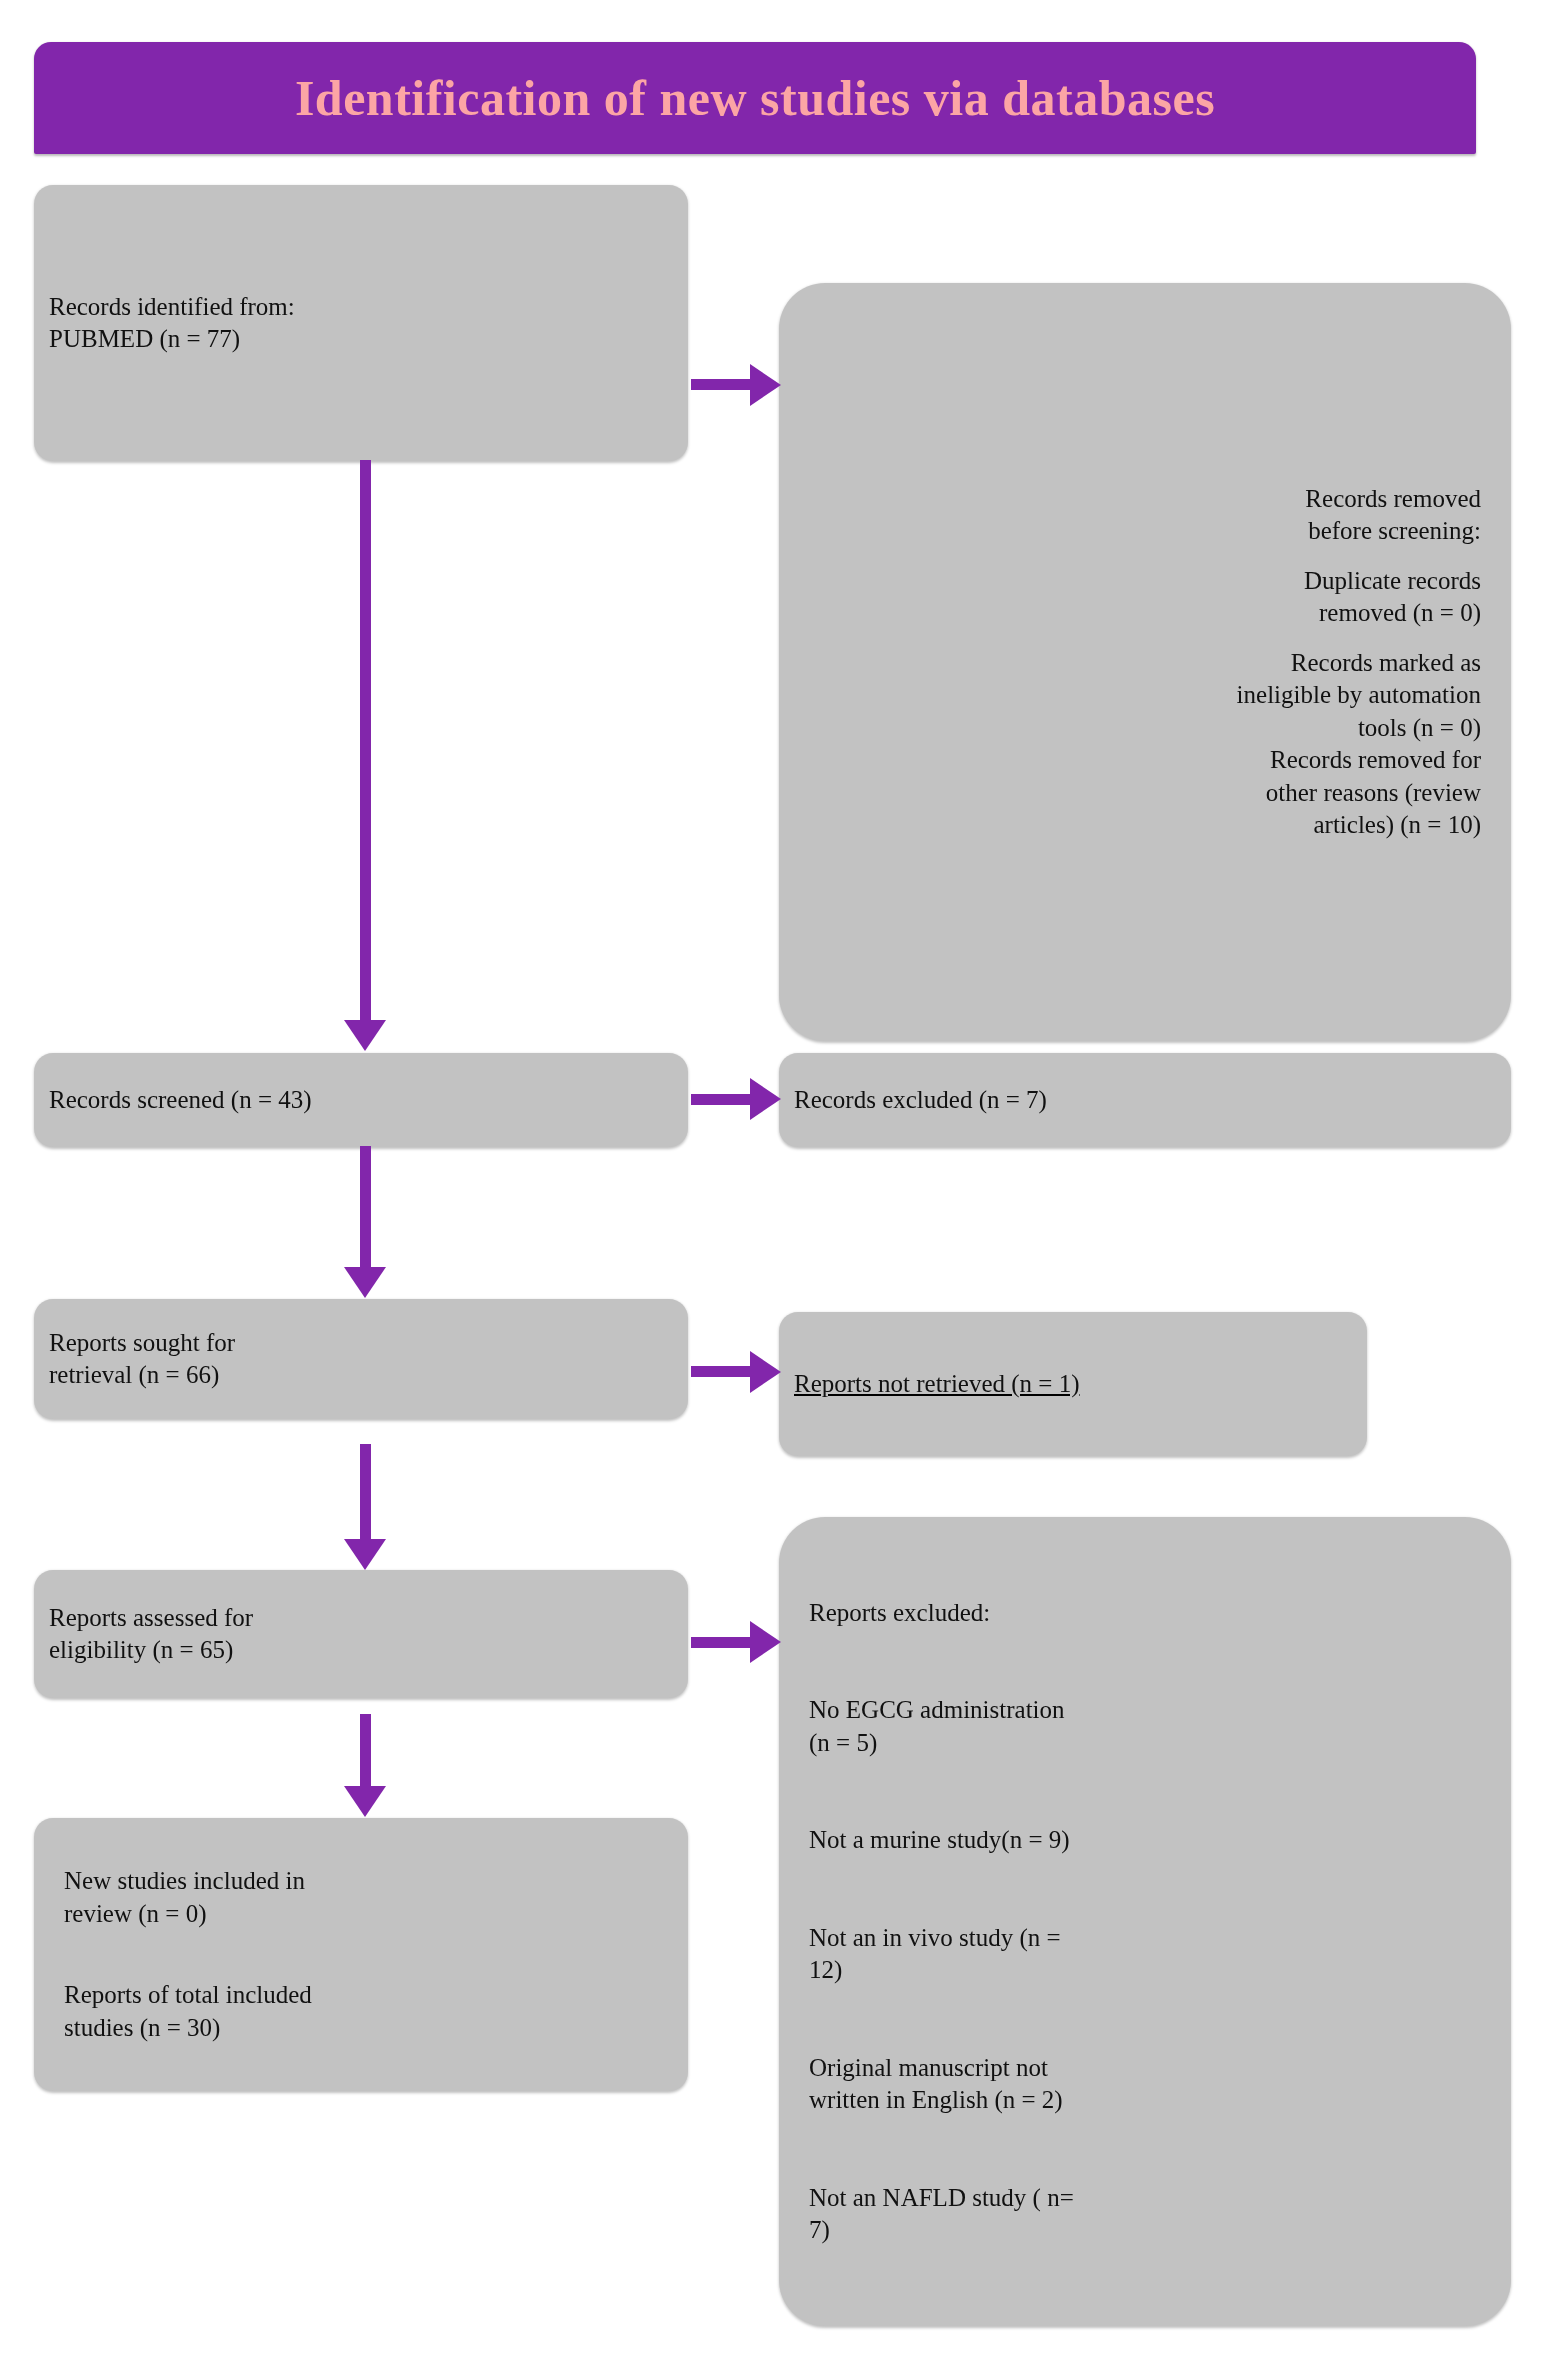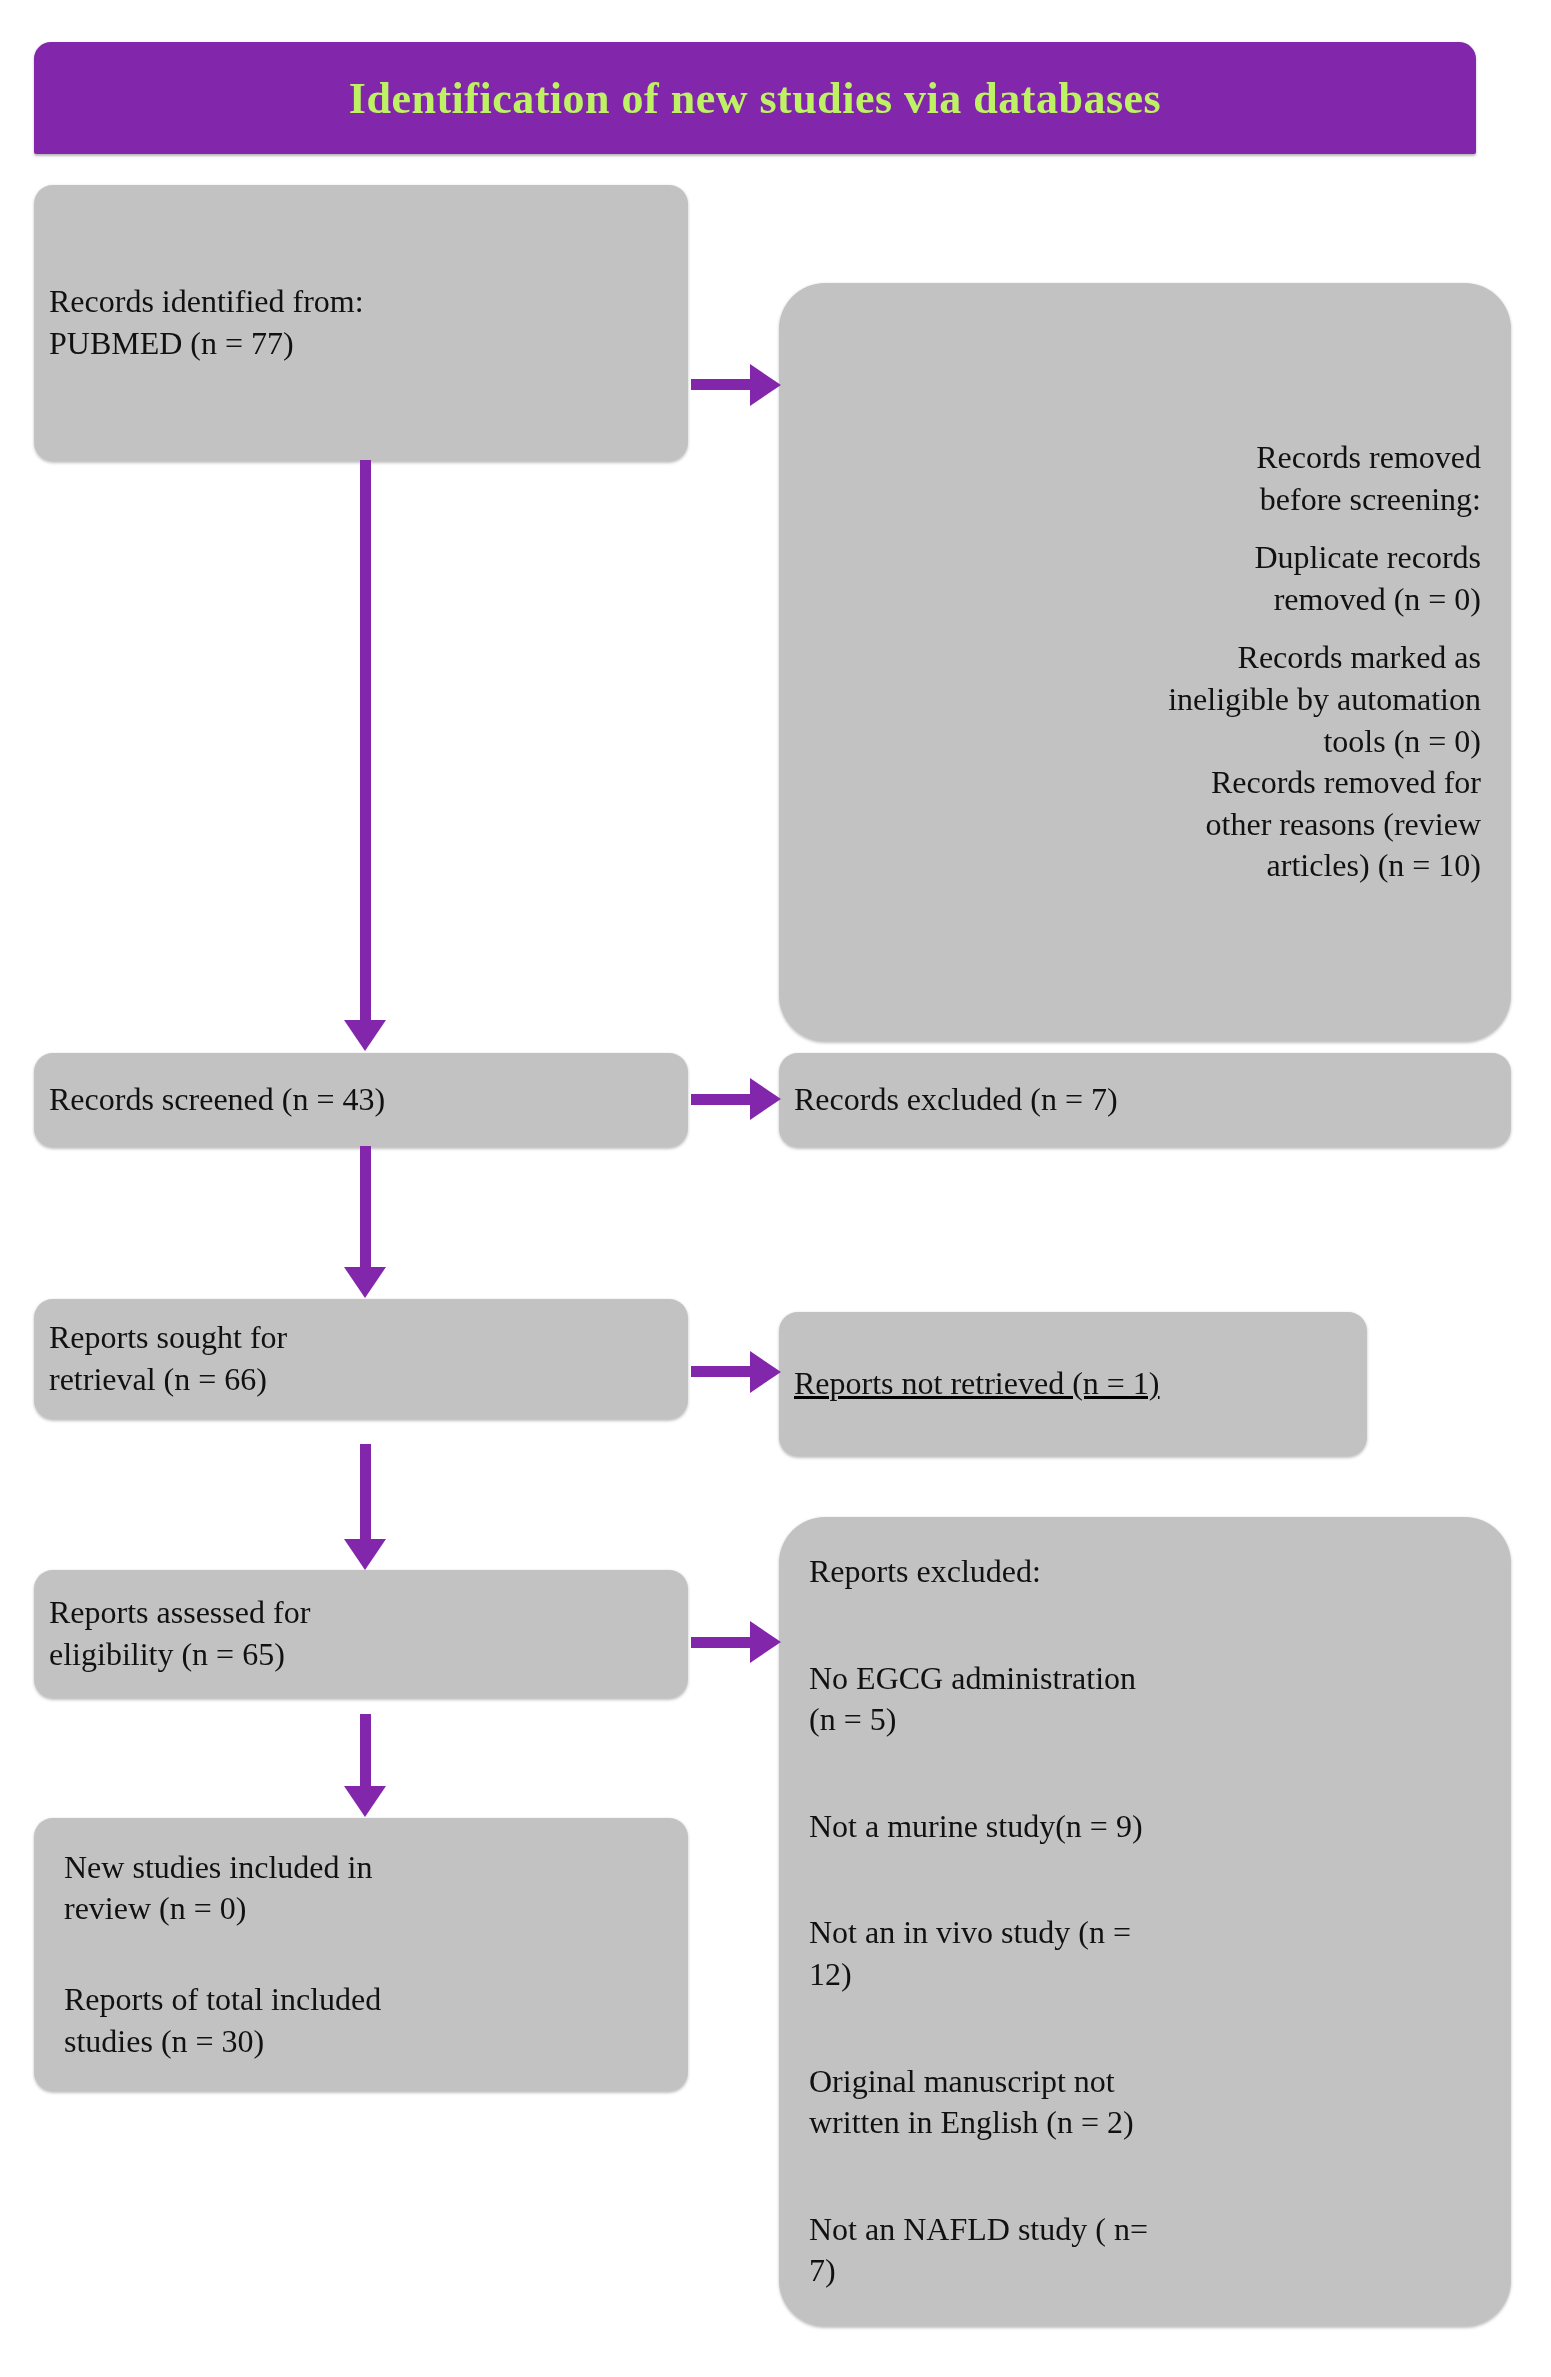--- a/index.html
+++ b/index.html
@@ -24,41 +24,41 @@
     width: 1442px;
     height: 112px;
     background: #8226AB;
     border-radius: 17px 17px 2px 2px;
     box-shadow: 0 1.5px 2.5px rgba(0,0,0,0.28);
     display: flex;
     align-items: center;
     justify-content: center;
   }
   .banner-title {
-    color: #bef264;
-    font-size: 44px;
+    color: #fca5a5;
+    font-size: 50px;
     font-weight: bold;
     letter-spacing: 0.5px;
     text-align: left;
     white-space: nowrap;
   }
   .node {
     position: absolute;
     background: #C2C2C2;
     box-shadow: 0 1.5px 3px rgba(0,0,0,0.25);
     box-sizing: border-box;
     display: flex;
     flex-direction: column;
     justify-content: center;
   }
   .node.r-small { border-radius: 19px; }
   .node.r-big   { border-radius: 46px; }
   .node-line {
     color: #111111;
-    font-size: 32px;
+    font-size: 25px;
     line-height: 1.30;
     padding: 0 15px;
     white-space: pre-wrap;
   }
   .node-para { margin-bottom: 17px; }
   .node-para:last-child { margin-bottom: 0; }
 
   
   .v-stem {
     position: absolute;

